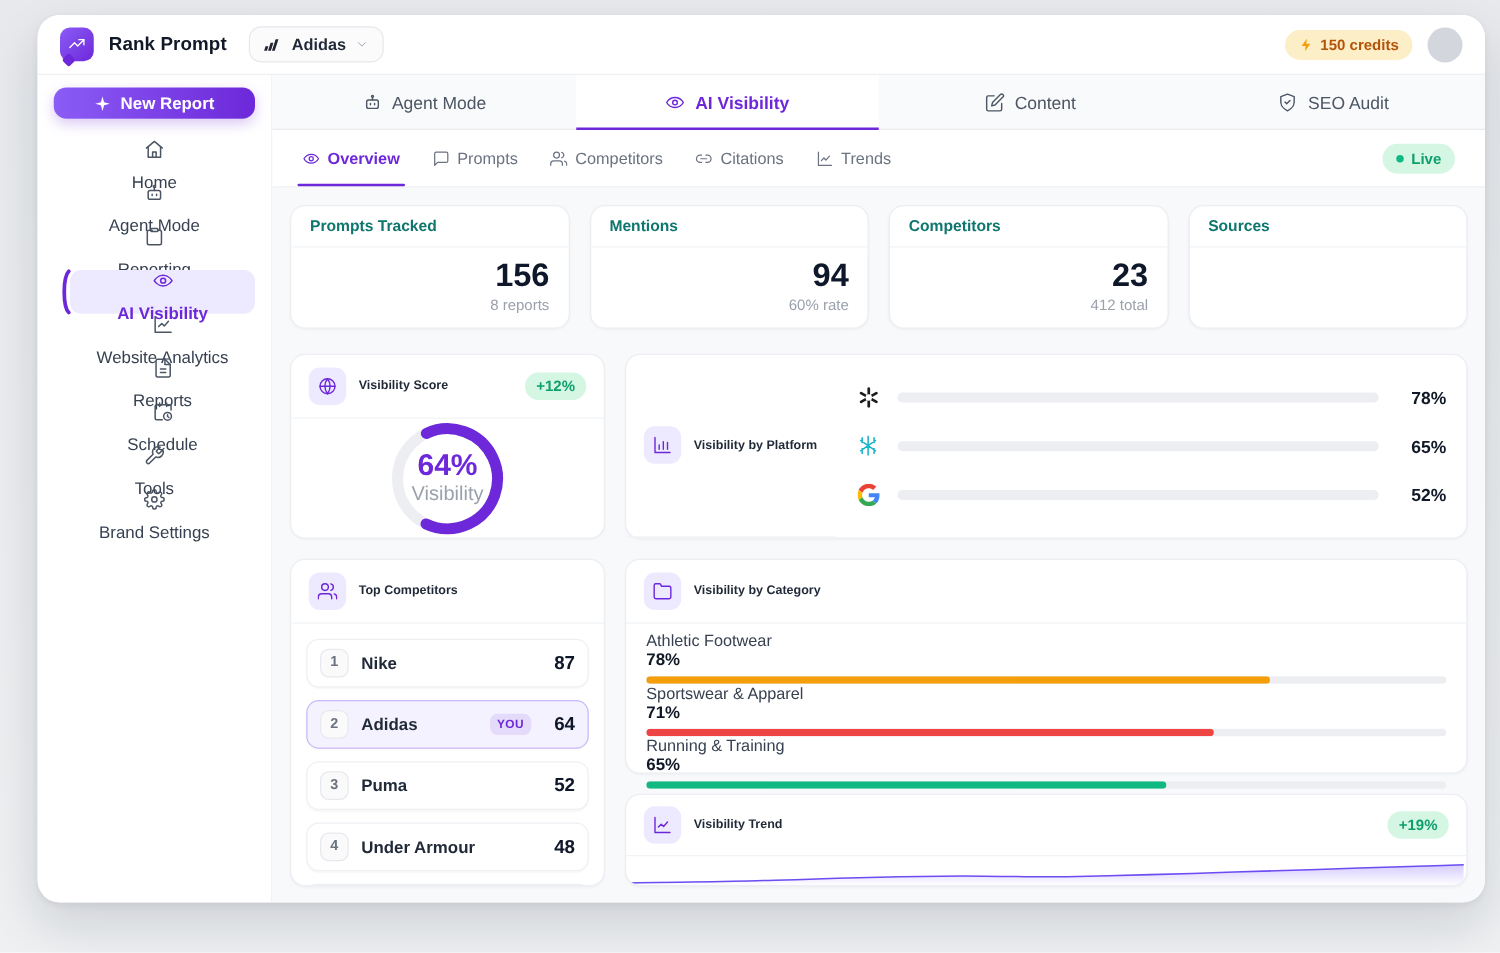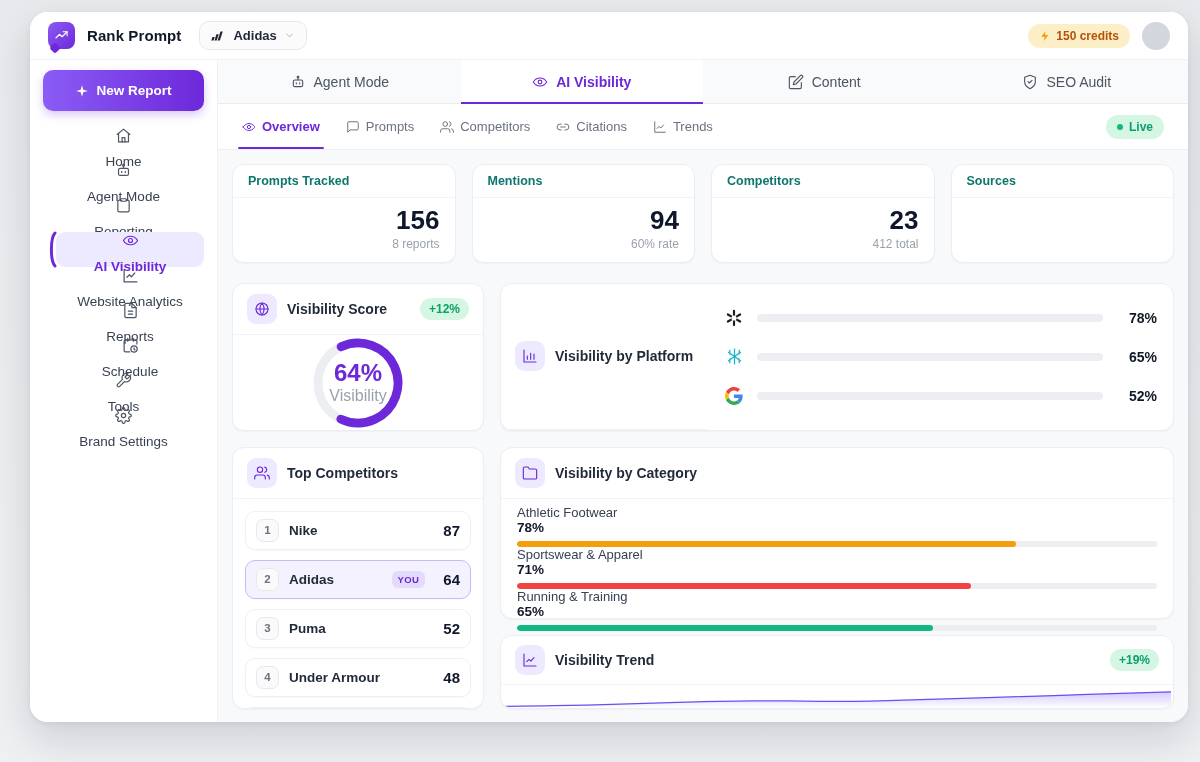--- a/index.html
+++ b/index.html
@@ -30,21 +30,21 @@
   .brand-pill .label { font-size:13px; font-weight:700; color:#1f2937; }
   .brand-pill .chev { color:#9ca3af; }
   .credits { margin-left:auto; display:flex; align-items:center; gap:5px; background:#fcefc7; color:#b45309; font-size:12px; font-weight:700; border-radius:999px; padding:5px 11px; cursor:pointer; }
   .avatar { width:28px; height:28px; border-radius:50%; background:#d3d7dd; cursor:pointer; }
 
   
   .body-row { flex:1; display:flex; min-height:0; }
 
   
   .sidebar { width:188px; flex:0 0 188px; border-right:1px solid #eef0f3; background:#fff; padding:10px 13px; display:flex; flex-direction:column; }
-  .new-report { height:41px; border:none; border-radius:10px; background:linear-gradient(90deg,#8b5cf6,#6d28d9); color:#fff; font-size:13.5px; font-weight:700; display:flex; align-items:center; justify-content:center; gap:7px; cursor:pointer; margin-bottom:16px; font-family:inherit; box-shadow:0 4px 10px rgba(109,40,217,.25); }
+  .new-report { height:25px; border:none; border-radius:10px; background:linear-gradient(90deg,#8b5cf6,#6d28d9); color:#fff; font-size:13.5px; font-weight:700; display:flex; align-items:center; justify-content:center; gap:7px; cursor:pointer; margin-bottom:16px; font-family:inherit; box-shadow:0 4px 10px rgba(109,40,217,.25); }
   .nav-item { height:35px; display:flex; align-items:center; gap:10px; padding:0 9px; border-radius:9px; color:#374151; font-size:13.5px; font-weight:500; cursor:pointer; position:relative;flex-direction:column; }
   .nav-item .nicon { color:#4b5563; display:flex; }
   .nav-item .chev { margin-left:auto; color:#9ca3af; }
   .nav-sub { margin-left:13px; }
   .nav-item.active { background:#ede9fe; color:#6d28d9; font-weight:700; }
   .nav-item.active .nicon { color:#6d28d9; }
   .paren { position:absolute; left:-9px; top:-1px; }
 
   
   .main { flex:1; display:flex; flex-direction:column; min-width:0; background:#f8f9fb; }
@@ -59,21 +59,21 @@
   .subtab.active { color:#6d28d9; font-weight:700; }
   .subtab.active::after { content:""; position:absolute; left:-4px; right:-4px; bottom:0; height:2.5px; background:#6d28d9; border-radius:2px; }
   .live { margin-left:auto; align-self:center; display:flex; align-items:center; gap:6px; background:#d5f6e3; color:#0e9f6e; font-size:12px; font-weight:700; padding:5px 11px; border-radius:999px; }
   .live .dot { width:6px; height:6px; border-radius:50%; background:#10b981; }
 
   .content { flex:1; padding:14px 14px 13px; display:flex; flex-direction:column; min-height:0; }
 
   .card { background:#fff; border:1px solid #eceef2; border-radius:12px; box-shadow:0 1px 2px rgba(16,24,40,.04); }
   .card-head { display:flex; align-items:center; gap:10px; padding:10px 14px; border-bottom:1px solid #f1f3f6; }
   .card-head .hicon { width:30px; height:30px; border-radius:9px; background:#ede9fe; color:#6d28d9; display:flex; align-items:center; justify-content:center; }
-  .card-head .htitle { font-size:14px; font-weight:700; color:#1f2937; }
+  .card-head .htitle { font-size:10px; font-weight:700; color:#1f2937; }
   .badge-green { margin-left:auto; background:#d5f6e3; color:#0e9f6e; font-size:12px; font-weight:700; padding:4px 9px; border-radius:999px; }
 
   
   .stats-row { display:grid; grid-template-columns:repeat(4,1fr); gap:16px; margin-bottom:20px; }
   .stat-card { overflow:hidden; }
   .stat-label { font-size:12.5px; font-weight:700; color:#0f766e; padding:9px 15px; border-bottom:1px solid #f1f3f6; }
   .stat-body { padding:8px 15px 11px;text-align:right; }
   .stat-value { font-size:26px; font-weight:800; color:#0f172a; line-height:1.1; }
   .stat-sub { font-size:12px; color:#9aa1ac; margin-top:2px; }
 

